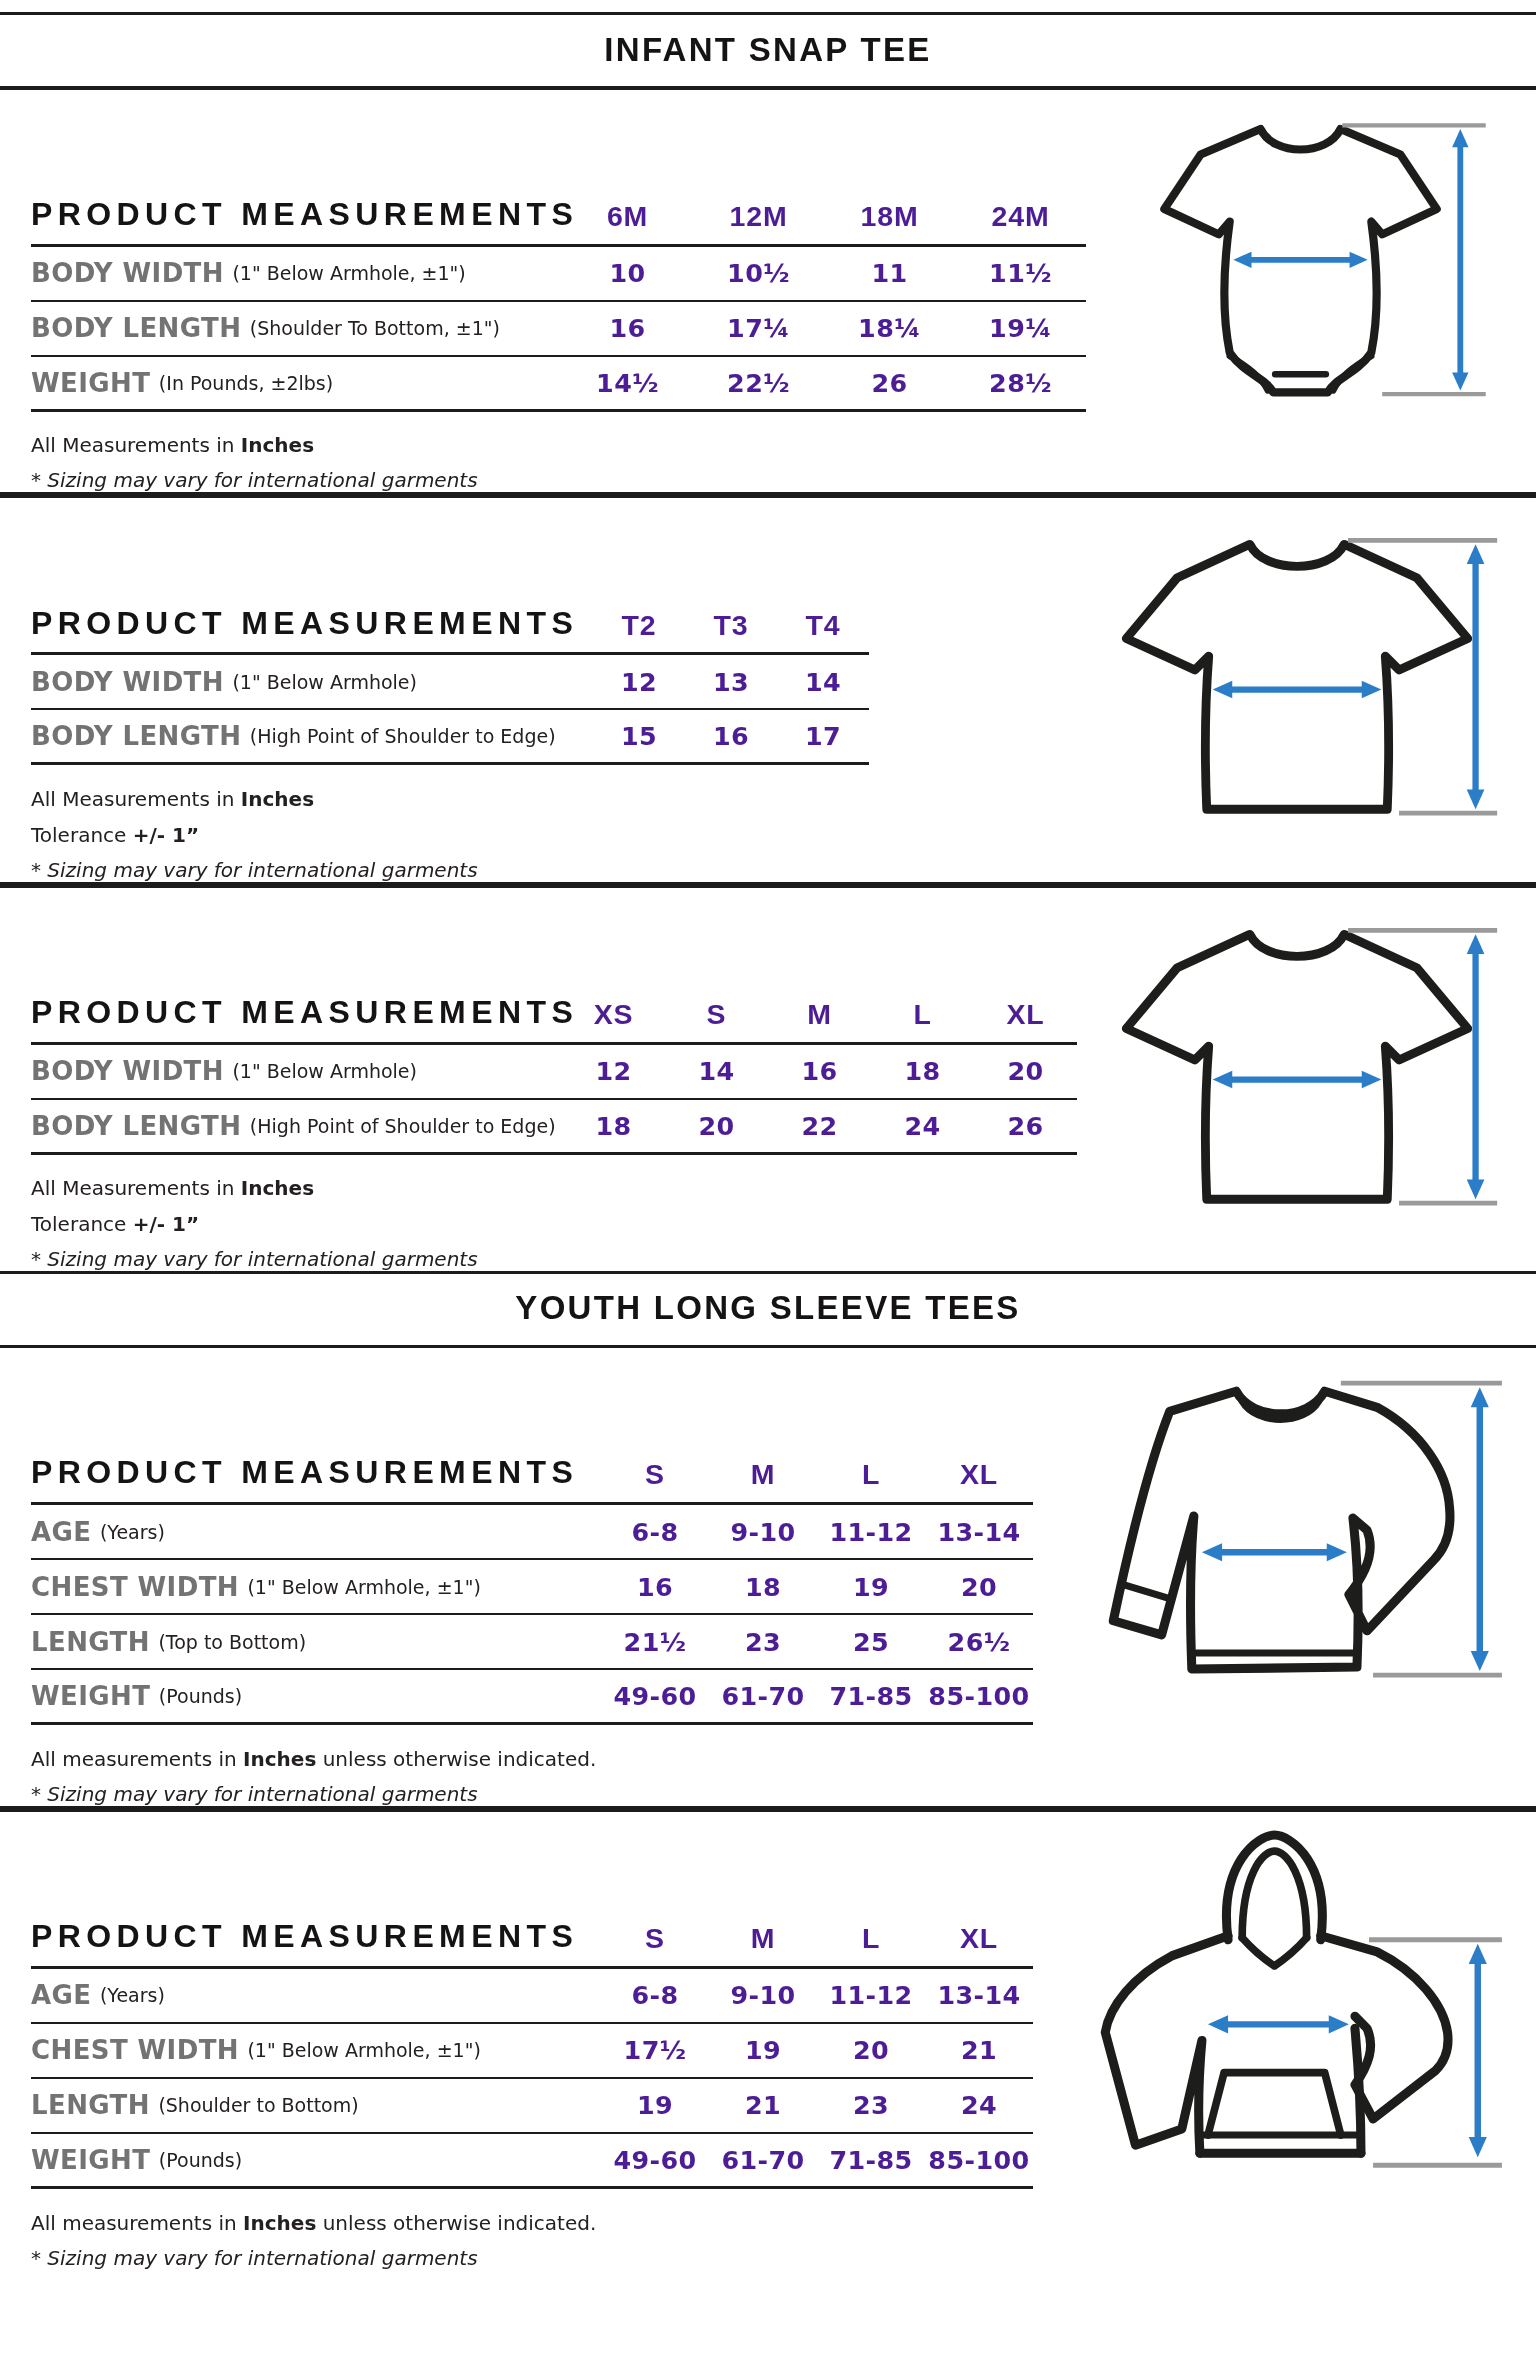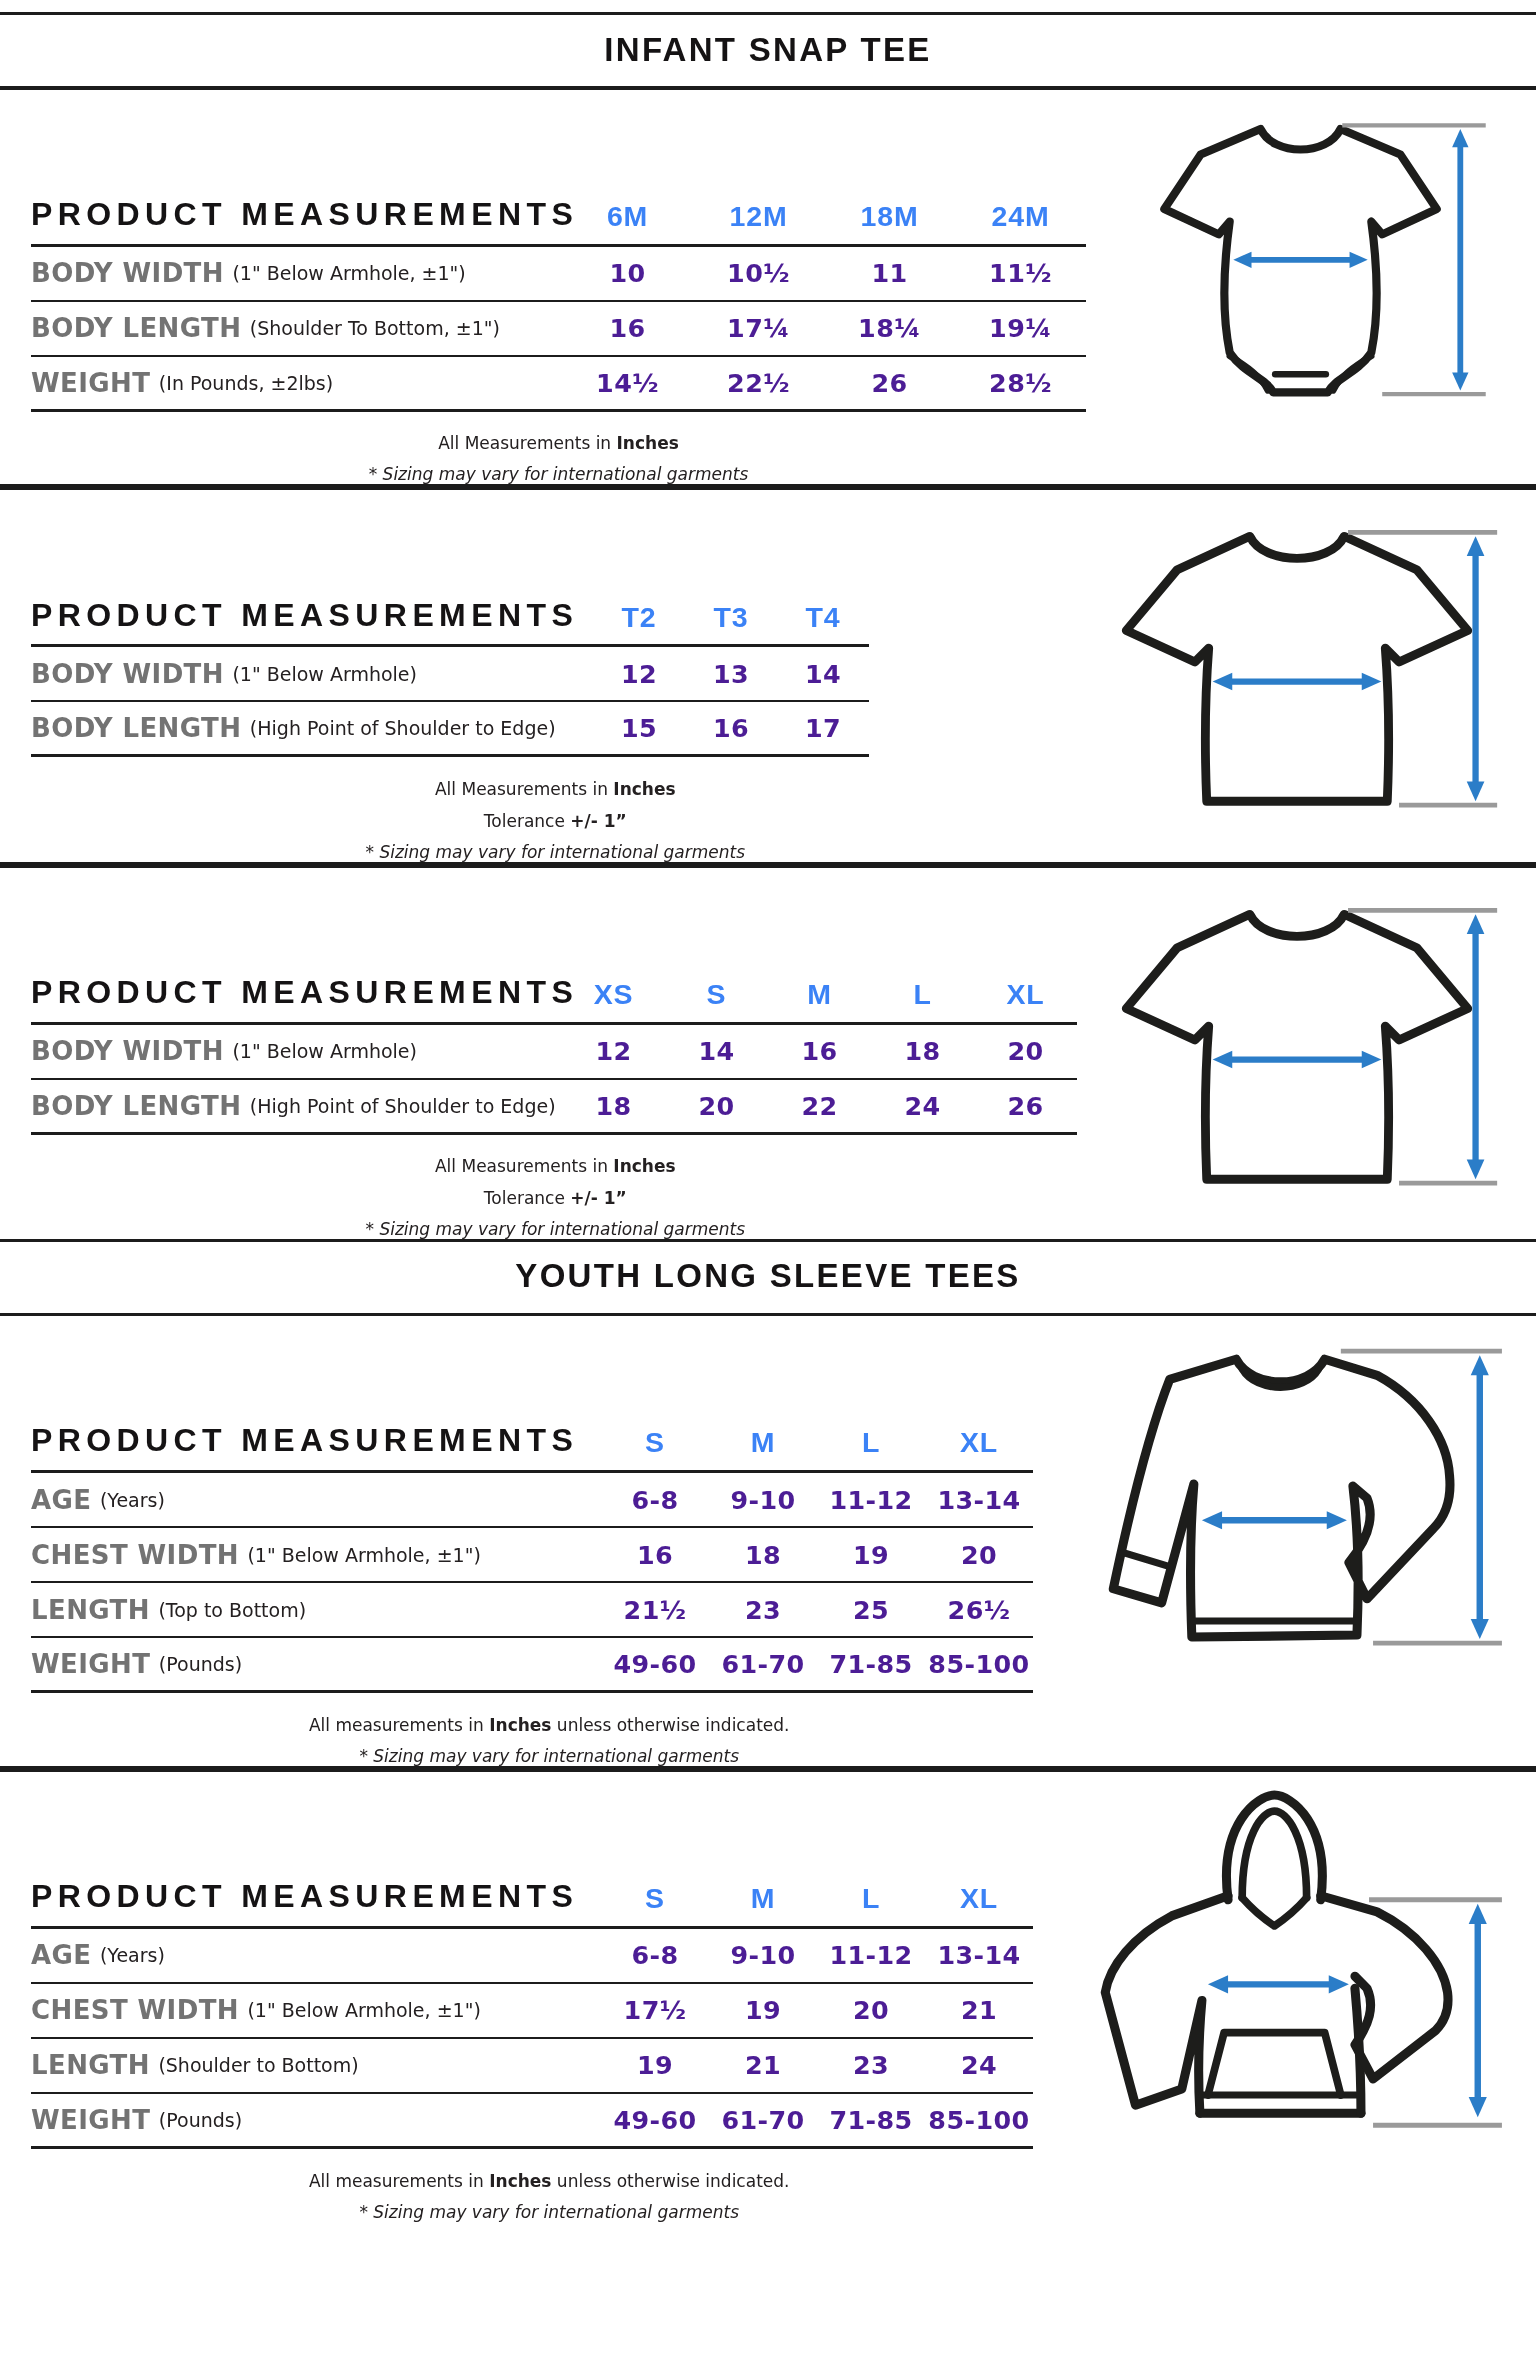--- a/index.html
+++ b/index.html
@@ -44,28 +44,28 @@
     letter-spacing:5.4px;
     color:#151314;
     white-space:nowrap;
   }
   .szhead {
     justify-content:center;
     font-family:"Liberation Sans", sans-serif;
     font-weight:bold;
     font-size:28.5px;
     letter-spacing:0.8px;
-    color:#3b82f6;
+    color:#4c1d95;
     margin-top:44px;
   }
   .rlabel { color:#737373; font-weight:bold; font-size:26px; letter-spacing:0.4px; white-space:nowrap; }
   .rnote  { color:#242021; font-size:19px; margin-left:8.5px; white-space:nowrap; }
   .val    { justify-content:center; color:#4c1d95; font-weight:bold; font-size:25.4px; letter-spacing:0.4px; }
 
-  .footnotes { margin-top:21.6px; font-size:17px; color:#242021;text-align:center; }
+  .footnotes { margin-top:21.6px; font-size:20px; color:#242021; }
   .fn { margin-top:11.6px; }
   .fn:first-child { margin-top:0; }
   .fn b { font-weight:bold; }
   .fn.sizing { font-style:italic; margin-top:11px; }
 
   svg { display:block; }
 </style>
 </head>
 <body>
 

